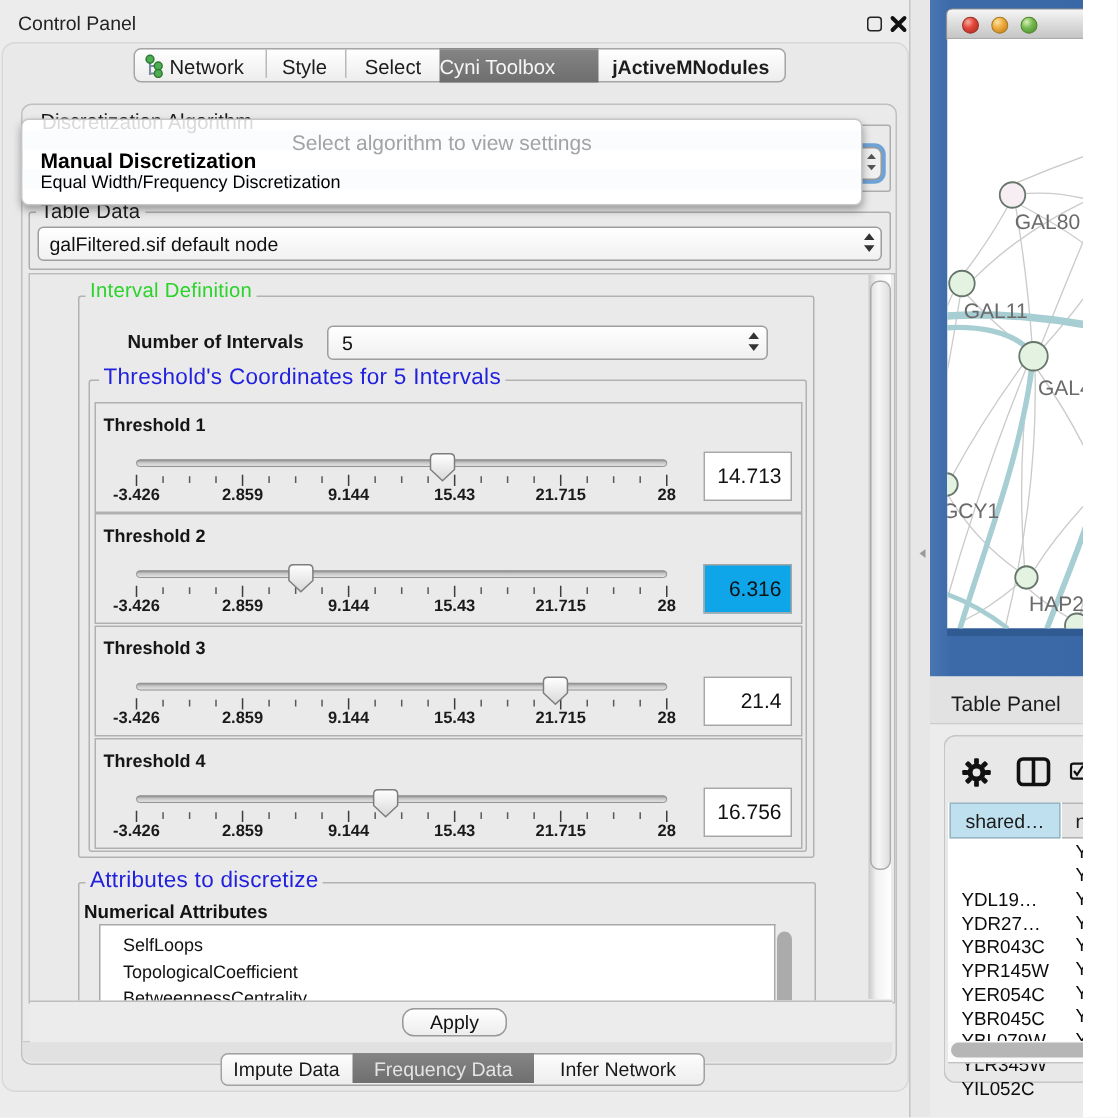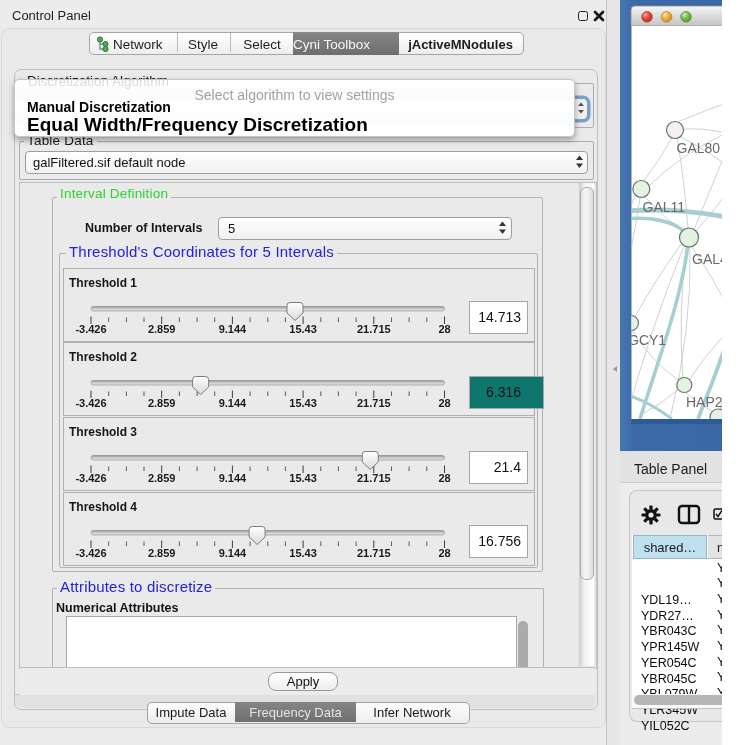--- a/index.html
+++ b/index.html
@@ -158,21 +158,21 @@
         <line x1="362.8" y1="48.5" x2="362.8" y2="53" stroke="#5a5a5a" stroke-width="1"></line>
         <line x1="380.5" y1="47.5" x2="380.5" y2="55" stroke="#3d3d3d" stroke-width="1"></line>
 <text x="27.0" y="64" text-anchor="middle" font-size="11" font-weight="bold" fill="#1a1a1a">-3.426</text>
         <text x="97.7" y="64" text-anchor="middle" font-size="11" font-weight="bold" fill="#1a1a1a">2.859</text>
         <text x="168.4" y="64" text-anchor="middle" font-size="11" font-weight="bold" fill="#1a1a1a">9.144</text>
         <text x="239.1" y="64" text-anchor="middle" font-size="11" font-weight="bold" fill="#1a1a1a">15.43</text>
         <text x="309.8" y="64" text-anchor="middle" font-size="11" font-weight="bold" fill="#1a1a1a">21.715</text>
         <text x="380.5" y="64" text-anchor="middle" font-size="11" font-weight="bold" fill="#1a1a1a">28</text>
 <path d="M128.6,44 L128.6,36.5 Q128.6,33.5 131.6,33.5 L141.6,33.5 Q144.6,33.5 144.6,36.5 L144.6,44 L136.6,51.5 Z" fill="url(#thg2)" stroke="#7d7d7d" stroke-width="1"></path>
 </svg>
-<div class="abs" style="left:405px;top:32.5px;width:51px;height:31px;background:#0f766e;border:1px solid #a6a6a6;font-size:14px;color:#111;text-align:right;line-height:31px;padding-right:22px;">6.316</div>
+<div class="abs" style="left:405px;top:32.5px;width:51px;height:31px;background:#0ea5e9;border:1px solid #a6a6a6;font-size:14px;color:#111;text-align:right;line-height:31px;padding-right:6px;">6.316</div>
 </div>
 <div class="abs" style="left:63px;top:417.0px;width:470px;height:72px;border:1px solid #b0b0b0;">
 <svg width="470" height="72" style="position:absolute;left:0;top:0;">
 <defs>
 <linearGradient id="trg3" x1="0" y1="0" x2="0" y2="1">
 <stop offset="0" stop-color="#8f8f8f"></stop>
             <stop offset="0.45" stop-color="#c9c9c9"></stop>
             <stop offset="1" stop-color="#e6e6e6"></stop>
 </linearGradient>
 <linearGradient id="thg3" x1="0" y1="0" x2="0" y2="1">
@@ -257,39 +257,40 @@
         <text x="380.5" y="64" text-anchor="middle" font-size="11" font-weight="bold" fill="#1a1a1a">28</text>
 <path d="M185.1,44 L185.1,36.5 Q185.1,33.5 188.1,33.5 L198.1,33.5 Q201.1,33.5 201.1,36.5 L201.1,44 L193.1,51.5 Z" fill="url(#thg4)" stroke="#7d7d7d" stroke-width="1"></path>
 </svg>
 <div class="abs" style="left:405px;top:32.5px;width:51px;height:31px;background:#fff;border:1px solid #a6a6a6;font-size:14px;color:#111;text-align:right;line-height:31px;padding-right:6px;">16.756</div>
 </div>
 
 <div class="abs" style="left:52px;top:588px;width:490px;height:79px;border:1px solid #b2b2b2;border-top-left-radius:2px;border-top-right-radius:2px;border-bottom:none;"></div>
 <div class="grplabel" style="left:57px;top:579.5px;color:#2222dd;font-size:15px;">Attributes to discretize</div>
 <div class="abs" style="left:56px;top:601px;font-size:12.5px;font-weight:bold;color:#131313;">Numerical Attributes</div>
 <div class="abs" style="left:66px;top:616px;width:449px;height:51px;background:#ffffff;border:1px solid #a8a8a8;border-bottom:none;"></div>
+<div class="abs" style="left:82px;top:622px;font-size:12px;color:#111;line-height:17.5px;">SelfLoops<br>TopologicalCoefficient<br>BetweennessCentrality</div>
 <div class="abs" style="left:518px;top:621px;width:10px;height:46px;background:#ababab;border-radius:5px 5px 0 0;"></div>
 
 <div class="abs" style="left:20px;top:667px;width:575px;height:27px;background:#ececec;border-top:1px solid #bdbdbd;"></div>
 
 <div class="abs" style="left:268px;top:672px;width:68px;height:17px;background:linear-gradient(#ffffff,#ededed);border:1px solid #999;border-radius:8px;text-align:center;font-size:13px;color:#111;line-height:17px;">Apply</div>
 
 <div class="abs" style="left:147px;top:702px;width:321px;height:20px;border:1px solid #a2a2a2;border-radius:5px;background:linear-gradient(#fdfdfd,#ededed);"></div>
 <div class="abs" style="left:235px;top:702px;width:121px;height:20px;background:linear-gradient(#858585,#6f6f6f);"></div>
 <div class="abs" style="left:147px;top:705px;width:88px;text-align:center;font-size:13px;color:#191919;">Impute Data</div>
 <div class="abs" style="left:235px;top:705px;width:121px;text-align:center;font-size:13px;color:#e4e4e4;">Frequency Data</div>
 <div class="abs" style="left:356px;top:705px;width:112px;text-align:center;font-size:13px;color:#191919;">Infer Network</div>
 
 <div class="abs" style="left:14px;top:79px;width:559px;height:56px;background:#ffffff;border:1px solid #c6c6c6;border-radius:5px;box-shadow:0 3px 6px rgba(0,0,0,0.35);overflow:hidden;">
   <div class="abs" style="left:0;top:7px;width:559px;height:13px;background:#fafcfe;"></div>
   <div class="abs" style="left:0;top:33px;width:559px;height:13px;background:#fafcfe;"></div>
   <div class="abs" style="left:13px;top:-6.5px;font-size:13.5px;color:#dadada;">Discretization Algorithm</div>
   <div class="abs" style="left:0;top:7px;width:559px;text-align:center;font-size:14px;color:#a3a3a3;">Select algorithm to view settings</div>
   <div class="abs" style="left:12px;top:19px;font-size:14px;font-weight:bold;color:#000;">Manual Discretization</div>
-  <div class="abs" style="left:12px;top:34px;font-size:19px;color:#000;font-weight:bold;">Equal Width/Frequency Discretization</div>
+  <div class="abs" style="left:12px;top:34px;font-size:12px;color:#000;">Equal Width/Frequency Discretization</div>
 </div>
 
 <div class="abs" style="left:606px;top:0;width:14px;height:745px;background:#e7e7e7;border-left:1px solid #c4c4c4;"></div>
 <div class="abs" style="left:613px;top:366px;width:0;height:0;border-top:3px solid transparent;border-bottom:3px solid transparent;border-right:4px solid #9a9a9a;"></div>
 
 <div class="abs" style="left:620px;top:0;width:125px;height:451px;background:linear-gradient(to right,#4a77b2 0px,#3c6aa8 14px,#3a68a6 100%);"></div>
 <svg class="abs" style="left:620px;top:0;" width="125" height="451">
 <defs>
 <linearGradient id="tbar" x1="0" y1="0" x2="0" y2="1">
  <stop offset="0" stop-color="#f7f7f7"></stop>

